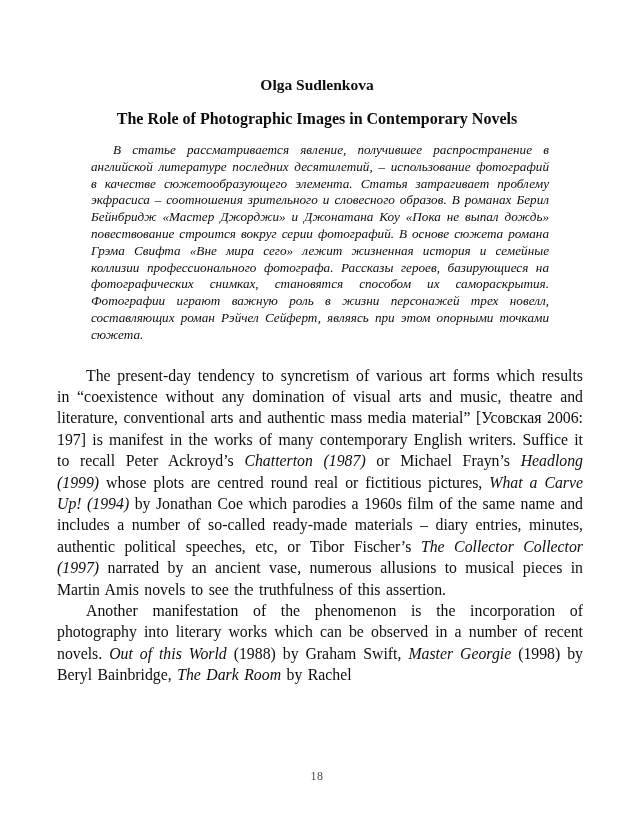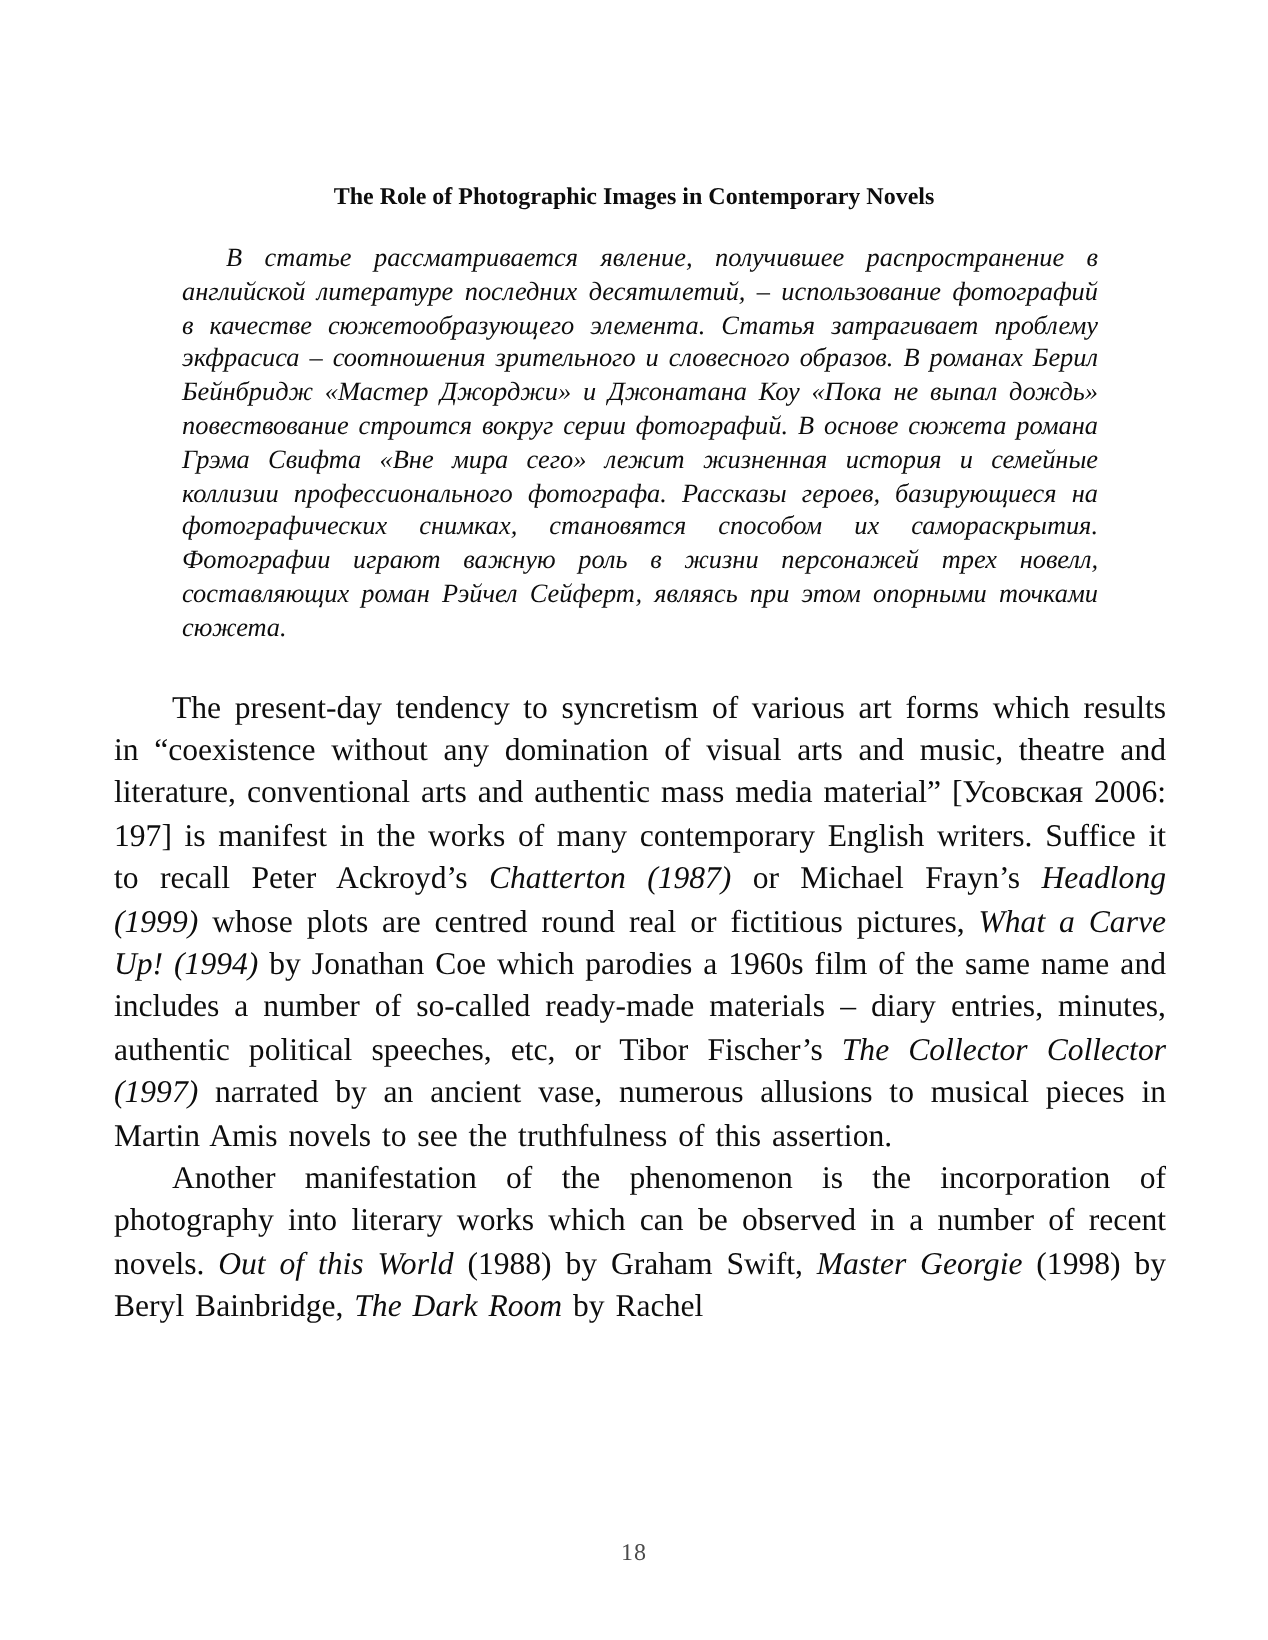--- a/index.html
+++ b/index.html
@@ -28,21 +28,21 @@
   }
   .affiliation-line {
     font-size: 15.5px;
     font-weight: bold;
     font-style: italic;
     line-height: 21px;
   }
   .article-title {
     margin: 14px 40px 0 40px;
     text-align: center;
-    font-size: 12px;
+    font-size: 16px;
     font-weight: bold;
     line-height: 20px;
   }
   .abstract-para {
     margin: 13px 85px 0 91px;
     text-align: justify;
     text-indent: 22px;
     font-size: 13.2px;
     line-height: 16.8px;
     word-spacing: 1px;
@@ -70,20 +70,21 @@
     color: #4a4a4a;
     letter-spacing: 0.5px;
   }
 </style>
 </head>
 <body>
 
 <div class="page">
 
   <div class="header-block">
+    <div class="author-line">Olga Sudlenkova</div>
   </div>
 
   <h1 class="article-title">The Role of Photographic Images in Contemporary Novels</h1>
 
   <p class="abstract-para">В статье рассматривается явление, получившее распространение в английской литературе последних десятилетий, – использование фотографий в качестве сюжетообразующего элемента. Статья затрагивает проблему экфрасиса – соотношения зрительного и словесного образов. В романах Берил Бейнбридж «Мастер Джорджи» и Джонатана Коу «Пока не выпал дождь» повествование строится вокруг серии фотографий. В основе сюжета романа Грэма Свифта «Вне мира сего» лежит жизненная история и семейные коллизии профессионального фотографа. Рассказы героев, базирующиеся на фотографических снимках, становятся способом их самораскрытия. Фотографии играют важную роль в жизни персонажей трех новелл, составляющих роман Рэйчел Сейферт, являясь при этом опорными точками сюжета.</p>
 
   <div class="body-block">
     <p class="body-para"><span>The present-day tendency to syncretism of various art forms which results in “coexistence without any domination of visual arts and music, theatre and literature, conventional arts and  authentic mass media material” [Усовская 2006: 197] is manifest in the works of many contemporary English writers. Suffice it to recall Peter Ackroyd’s </span><span style="font-style: italic;">Chatterton (1987)</span><span> or Michael Frayn’s </span><span style="font-style: italic;">Headlong  (1999)</span><span> whose  plots  are centred round  real or fictitious pictures, </span><span style="font-style: italic;">What a Carve Up! (1994)</span><span> by Jonathan Coe which parodies a 1960s film of the same name and includes a number of so-called ready-made materials – diary entries, minutes, authentic political speeches, etc, or Tibor Fischer’s </span><span style="font-style: italic;">The Collector Collector (1997)</span><span> narrated by an ancient vase, numerous allusions to musical pieces in Martin Amis novels to see the truthfulness of this assertion.</span></p>
     <p class="body-para"><span>Another manifestation of the phenomenon is the incorporation of photography into literary works which can be observed in a number of recent novels. </span><span style="font-style: italic;">Out of this World</span><span> (1988) by Graham Swift, </span><span style="font-style: italic;">Master Georgie</span><span> (1998) by Beryl Bainbridge, </span><span style="font-style: italic;">The Dark Room</span><span> by Rachel</span></p>
   </div>

